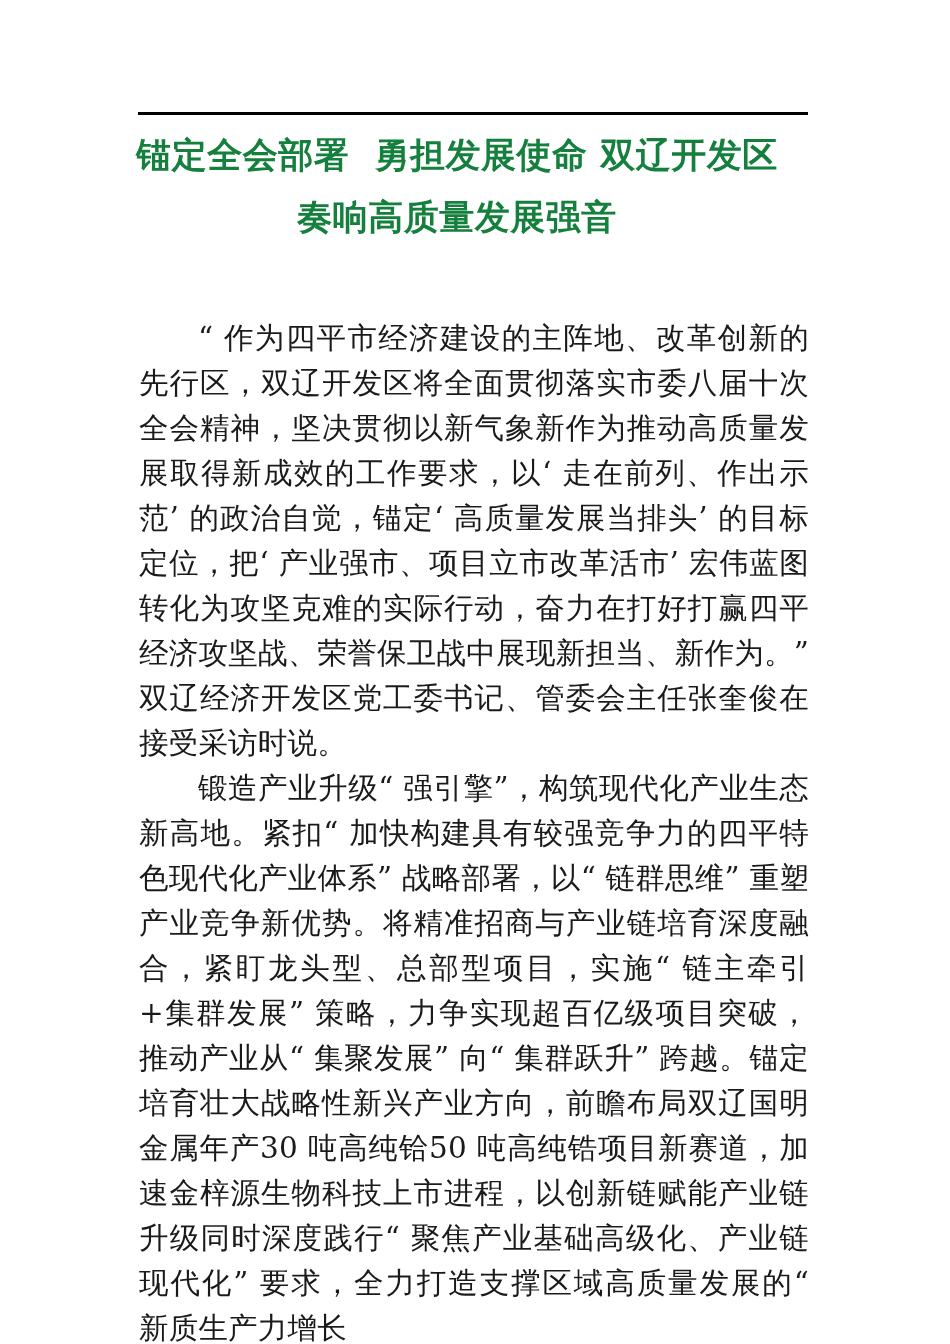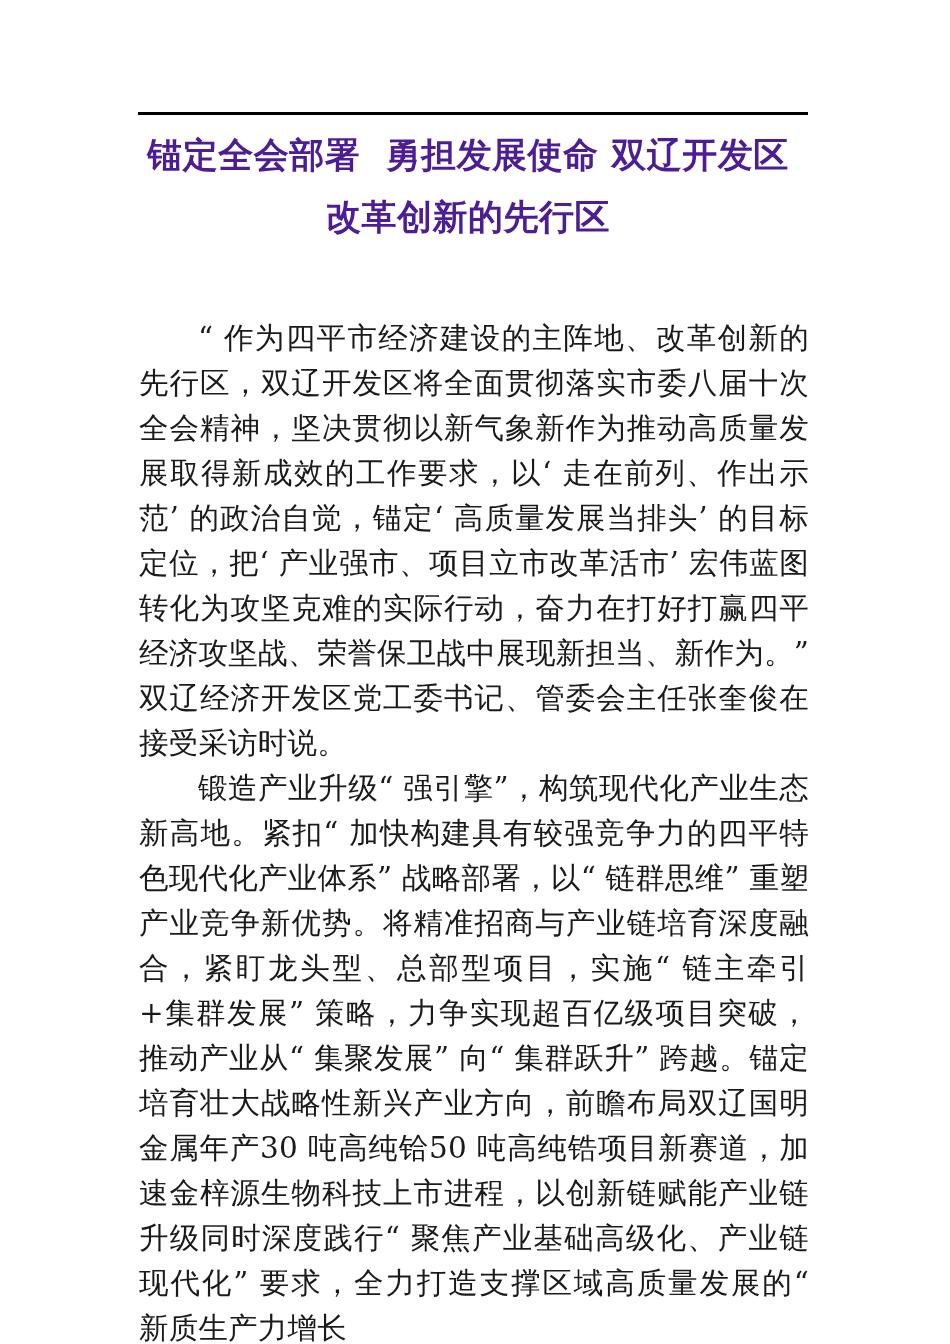--- a/index.html
+++ b/index.html
@@ -33,30 +33,30 @@
     left: 138px;
     top: 112px;
     width: 670px;
     height: 3px;
     background: #000000;
   }
 
   
   .doc-title {
     position: absolute;
-    left: 133px;
+    left: 122px;
     top: 124px;
     width: 670px;
     text-align: center;
     font-family: "DejaVu Serif", "Liberation Serif", serif;
     font-weight: 700;
     font-size: 35px;
     line-height: 62px;
     letter-spacing: 0.5px;
-    color: #4c1d95;
+    color: #15803d;
   }
   .doc-title .title-line {
     display: block;
     white-space: pre;
   }
 
   
   .doc-body {
     position: absolute;
     left: 139px;
@@ -79,21 +79,21 @@
 </style>
 </head>
 <body>
 
 <div class="page">
 
   <div class="top-rule"></div>
 
   <div class="doc-title">
     <span class="title-line">锚定全会部署  勇担发展使命 双辽开发区</span>
-    <span class="title-line">改革创新的先行区</span>
+    <span class="title-line">奏响高质量发展强音</span>
   </div>
 
   <div class="doc-body">
     <p class="para">“ 作为四平市经济建设的主阵地、改革创新的先行区，双辽开发区将全面贯彻落实市委八届十次全会精神，坚决贯彻以新气象新作为推动高质量发展取得新成效的工作要求，以‘ 走在前列、作出示范’ 的政治自觉，锚定‘ 高质量发展当排头’ 的目标定位，把‘ 产业强市、项目立市改革活市’ 宏伟蓝图转化为攻坚克难的实际行动，奋力在打好打赢四平经济攻坚战、荣誉保卫战中展现新担当、新作为。” 双辽经济开发区党工委书记、管委会主任张奎俊在接受采访时说。</p>
     <p class="para">锻造产业升级“ 强引擎”，构筑现代化产业生态新高地。紧扣“ 加快构建具有较强竞争力的四平特色现代化产业体系” 战略部署，以“ 链群思维” 重塑产业竞争新优势。将精准招商与产业链培育深度融合，紧盯龙头型、总部型项目，实施“ 链主牵引+集群发展” 策略，力争实现超百亿级项目突破，推动产业从“ 集聚发展” 向“ 集群跃升” 跨越。锚定培育壮大战略性新兴产业方向，前瞻布局双辽国明金属年产30 吨高纯铪50 吨高纯锆项目新赛道，加速金梓源生物科技上市进程，以创新链赋能产业链升级同时深度践行“ 聚焦产业基础高级化、产业链现代化” 要求，全力打造支撑区域高质量发展的“ 新质生产力增长</p>
   </div>
 
 </div>
 
 </body></html>

